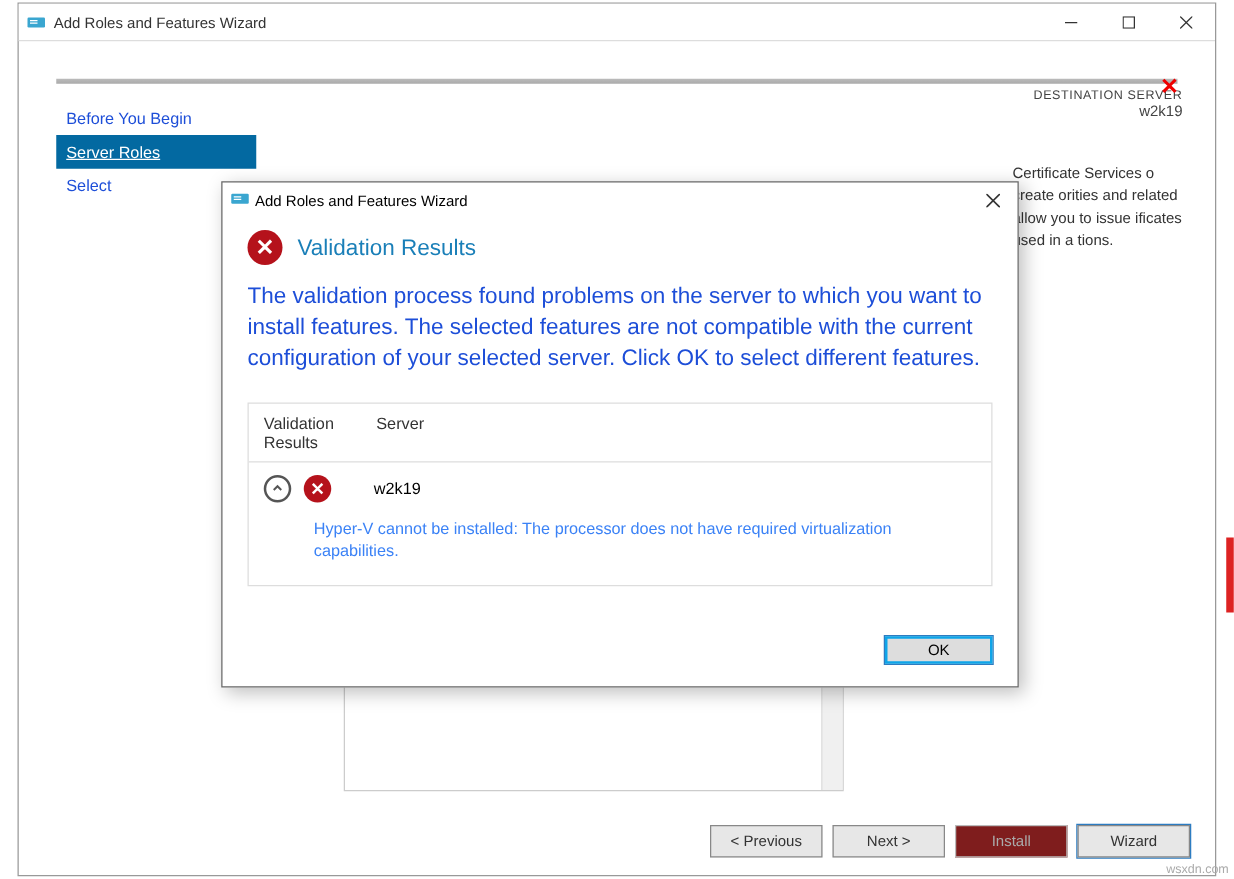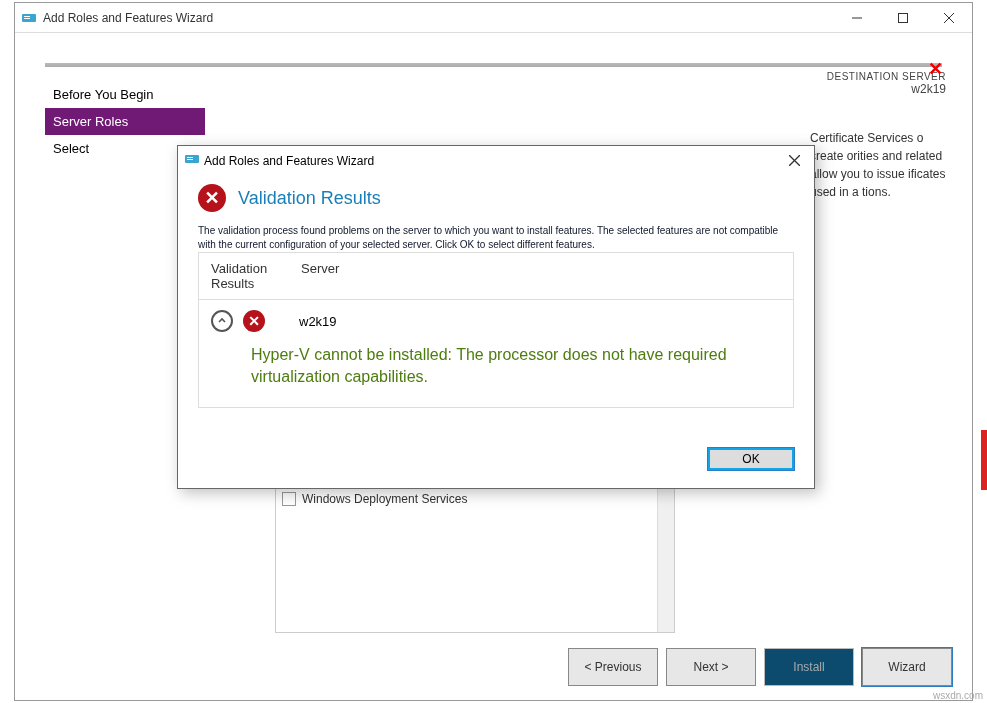--- a/index.html
+++ b/index.html
@@ -18,59 +18,59 @@
     .h1 { font-size: 28px; color: #1a6fa3; font-weight: 300; margin-bottom: 18px; }
     .dest { position: absolute; top: 38px; right: 26px; text-align: right; }
     .dest .lbl { font-size: 10px; letter-spacing: .5px; color: #444; }
     .dest .val { font-size: 12px; color: #444; }
 
     .hr { height: 4px; background: linear-gradient(#bbb,#aaa); margin-bottom: 2px; position: relative; }
     .xred { position: absolute; right: -6px; top: 0; width:20px; height:20px; color:#e00; font-weight:bold; font-size:18px; line-height:12px; }
 
     .body { display: flex; position: relative; height: 500px; }
     .steps { width: 160px; padding-top: 12px; }
-    .step { font-size: 13px; padding: 6px 0 6px 8px; color: #000000; cursor: default; }
-    .step.active { color: #fff; background: #701a75; }
+    .step { font-size: 13px; padding: 6px 0 6px 8px; color: #1d4ed8; cursor: default; }
+    .step.active { color: #fff; background: #0369a1; text-decoration: underline; }
 
     .main { flex: 1; padding-left: 8px; padding-top: 12px; position: relative; }
     .desc { position: absolute; right: -18px; top: 60px; width: 150px; font-size: 12px; color: #333; line-height: 1.5; }
 
     .roles-box { position: absolute; left: 260px; top: 420px; width: 400px; height: 180px; border: 1px solid #ccc; background:#fff; }
     .role-item { font-size: 12px; padding: 2px 6px; display: flex; align-items: center; gap: 6px; color: #333; }
     .role-item .cb { width: 14px; height: 14px; border: 1px solid #999; background: #fff; display:inline-block; }
     .scrollbar-handle { position:absolute; right:0; top:0; width:17px; height:100%; background:#f0f0f0; border-left:1px solid #ddd;}
     .scrollbar-thumb { position:absolute; right:1px; top:0; width:15px; height:30px; background:#ccc;}
 
     .footer { position: absolute; bottom: 14px; right: 20px; display: flex; gap: 8px; }
-    .btn { min-width: 90px; height: 38px; font-size: 12px; border: 1px solid #888; background: #e7e7e7; color: #333; display: flex; align-items: center; justify-content: center; }
-    .btn.disabled { color: #aaa; border-color: #bbb; background: #0c4a6e; }
+    .btn { min-width: 90px; height: 26px; font-size: 12px; border: 1px solid #888; background: #e7e7e7; color: #333; display: flex; align-items: center; justify-content: center; }
+    .btn.disabled { color: #aaa; border-color: #bbb; background: #7f1d1d; }
     .btn.highlight { box-shadow: 0 0 0 1px #2d7cc1; }
 
     .watermark { position:absolute; right:4px; bottom:2px; font-size:10px; color:#aaa;margin-top:22px; }
     .red-bar { position:absolute; right:0; top:430px; width:6px; height:60px; background:#d22; }
 
     
     .dialog { position: absolute; left: 177px; top: 145px; width: 638px; background: #fff; border: 1px solid #666; box-shadow: 4px 4px 14px rgba(0,0,0,.25); z-index: 50; }
     .dialog .dlg-title { height: 30px; display: flex; align-items: center; padding: 0 6px; }
     .dialog .dlg-title .dtitle { font-size: 12px; flex:1; margin-left:4px; }
     .dialog .dlg-title .close { width: 28px; text-align: center; font-size: 14px; }
     .dialog .dlg-body { padding: 4px 20px 16px 20px; }
     .dlg-heading { display:flex; align-items:center; gap:12px; margin-bottom:12px; margin-top:4px;}
     .dlg-heading .htxt { font-size: 18px; color: #1a7fb8; }
     .err-circ { width:28px; height:28px; border-radius:50%; background:#b5121b; color:#fff; display:flex; align-items:center; justify-content:center; font-weight:bold; font-size:18px;}
     .err-circ.small { width:22px; height:22px; font-size:14px;}
     .chev-circ { width:22px; height:22px; border-radius:50%; border:2px solid #555; display:flex; align-items:center; justify-content:center; font-size:10px; color:#555;}
-    .dlg-msg { font-size: 10px; color: #0f172a; line-height: 1.4; }
+    .dlg-msg { font-size: 18px; color: #1d4ed8; line-height: 1.4; margin-bottom: 22px; }
     .table { border:1px solid #ddd; }
     .thead { display:flex; padding:8px 12px; font-size:13px; color:#333; border-bottom:1px solid #ddd;}
     .thead .c1 { width:90px; }
     .row-exp { padding:10px 12px; }
     .row-top { display:flex; align-items:center; gap:10px; font-size:13px; }
     .row-top .srv { margin-left:24px; }
-    .row-detail { font-size:16px; color:#4d7c0f; padding: 12px 0 8px 40px; line-height:1.4; }
+    .row-detail { font-size:13px; color:#3b82f6; padding: 12px 0 8px 40px; line-height:1.4; }
     .dlg-foot { text-align:right; padding-top:40px; padding-bottom: 2px;}
     .okbtn { width:86px; height:22px; font-size:12px; border:2px solid #0ea5e9; background:#ddd; box-shadow: 0 0 0 1px #2d7cc1; }
 
     .srv-icon { display:inline-block; }
   </style>
 </head>
 <body>
 
 <div class="window">
   <div class="titlebar">

